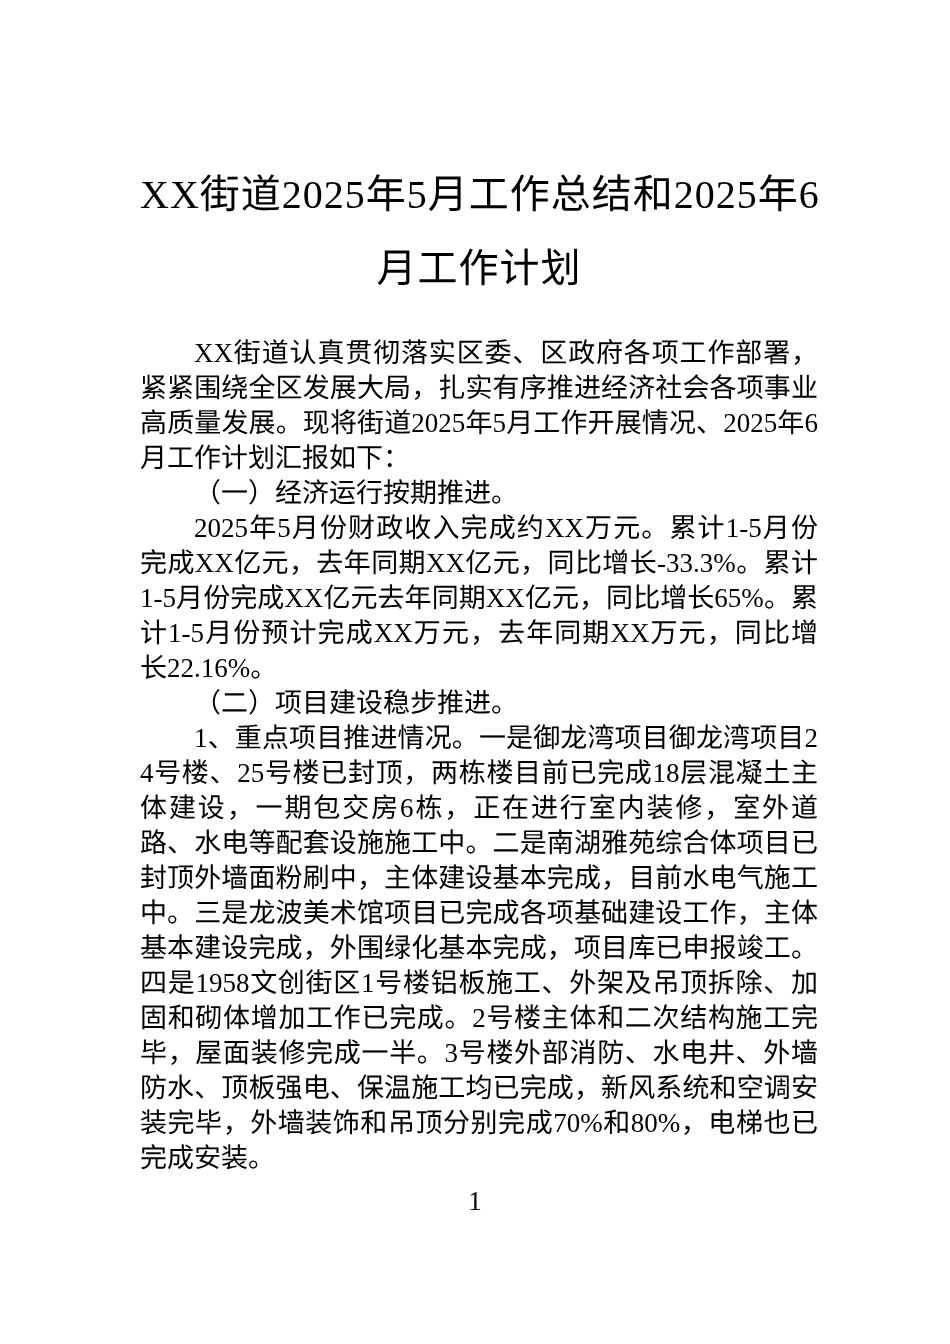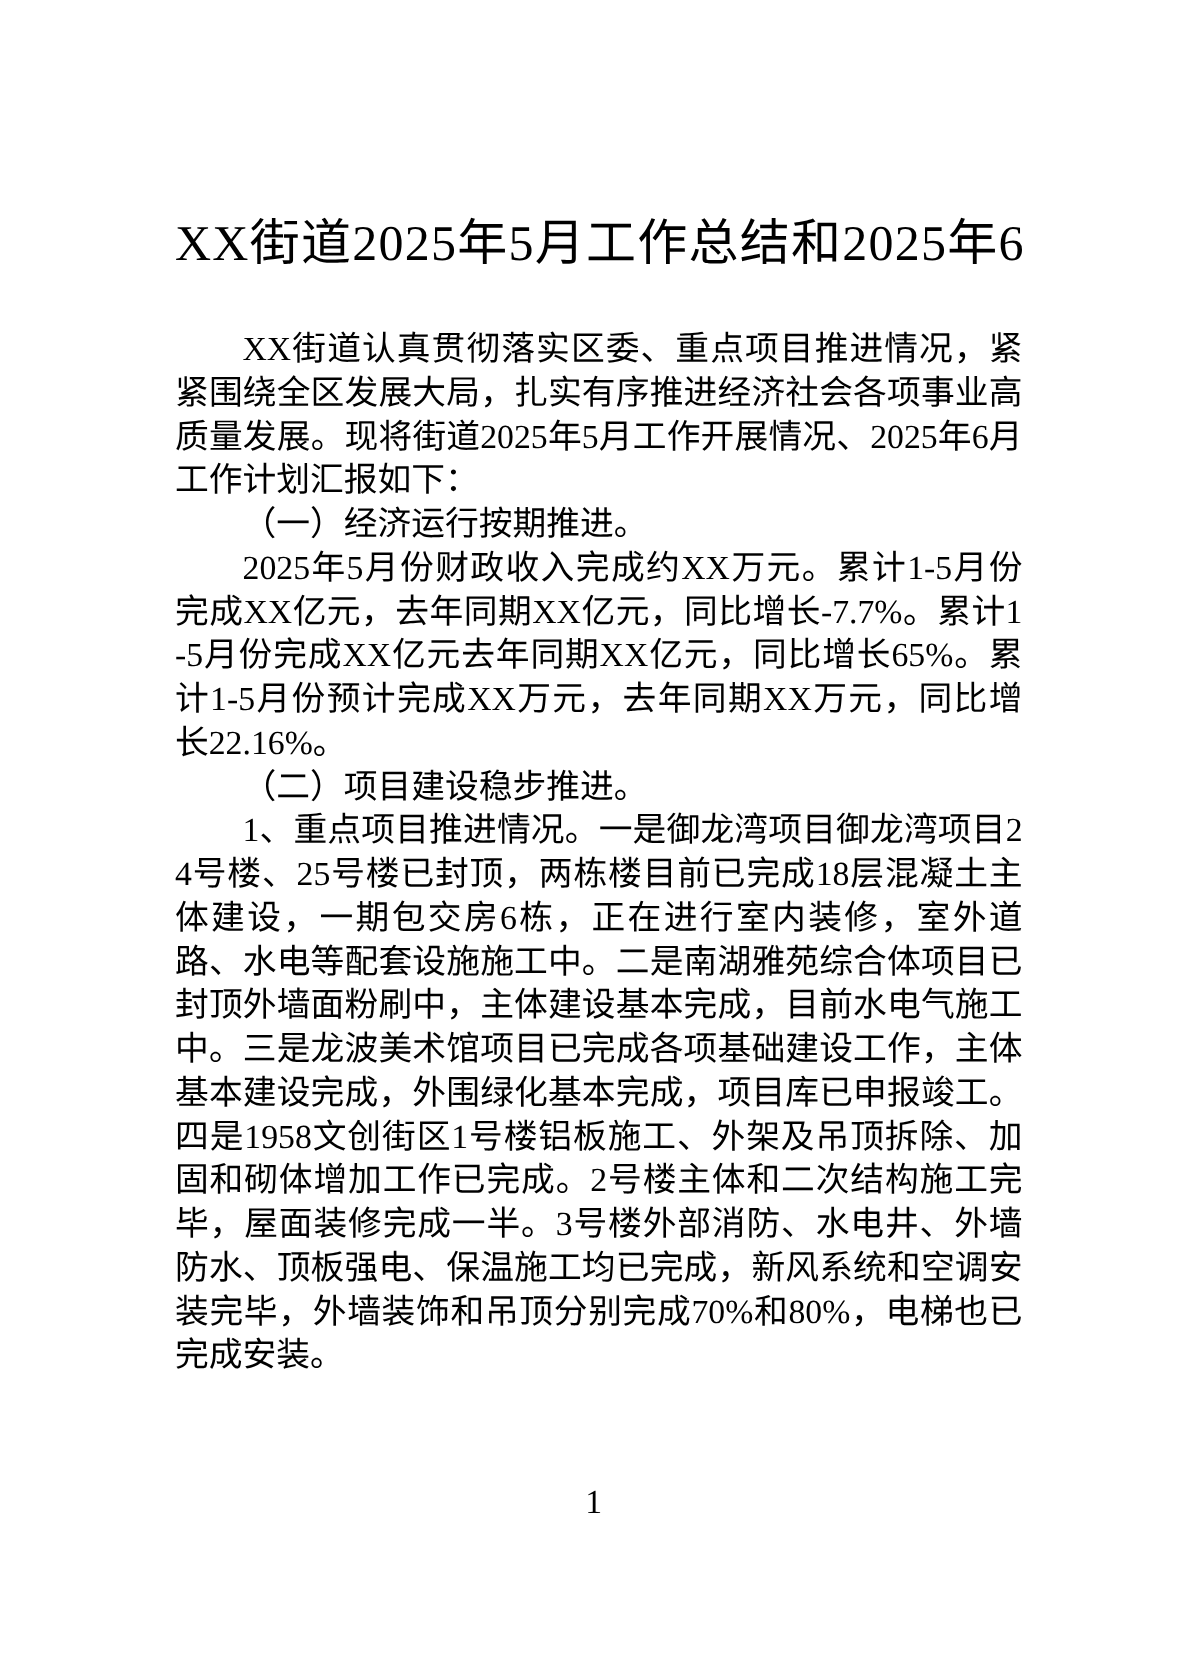--- a/index.html
+++ b/index.html
@@ -62,28 +62,29 @@
   }
 </style>
 </head>
 <body>
 
 <div class="page">
   <div class="content">
 
     <h1 class="doc-title">
       <span class="title-line">XX街道2025年5月工作总结和2025年6</span>
+      <span class="title-line">月工作计划</span>
     </h1>
 
-    <p class="block">XX街道认真贯彻落实区委、重点项目推进情况，紧紧围绕全区发展大局，扎实有序推进经济社会各项事业高质量发展。现将街道2025年5月工作开展情况、2025年6月工作计划汇报如下：</p>
+    <p class="block">XX街道认真贯彻落实区委、区政府各项工作部署，紧紧围绕全区发展大局，扎实有序推进经济社会各项事业高质量发展。现将街道2025年5月工作开展情况、2025年6月工作计划汇报如下：</p>
 
 
     <p class="block">（一）经济运行按期推进。</p>
 
-    <p class="block">2025年5月份财政收入完成约XX万元。累计1-5月份完成XX亿元，去年同期XX亿元，同比增长-7.7%。累计1-5月份完成XX亿元去年同期XX亿元，同比增长65%。累计1-5月份预计完成XX万元，去年同期XX万元，同比增长22.16%。</p>
+    <p class="block">2025年5月份财政收入完成约XX万元。累计1-5月份完成XX亿元，去年同期XX亿元，同比增长-33.3%。累计1-5月份完成XX亿元去年同期XX亿元，同比增长65%。累计1-5月份预计完成XX万元，去年同期XX万元，同比增长22.16%。</p>
 
     <p class="block">（二）项目建设稳步推进。</p>
 
     <p class="block"><span class="lead-bold">1、重点项目推进情况。</span><span>一是御龙湾项目御龙湾项目24号楼、25号楼已封顶，两栋楼目前已完成18层混凝土主体建设，一期包交房6栋，正在进行室内装修，室外道路、水电等配套设施施工中。二是南湖雅苑综合体项目已封顶外墙面粉刷中，主体建设基本完成，目前水电气施工中。三是龙波美术馆项目已完成各项基础建设工作，主体基本建设完成，外围绿化基本完成，项目库已申报竣工。四是1958文创街区1号楼铝板施工、外架及吊顶拆除、加固和砌体增加工作已完成。2号楼主体和二次结构施工完毕，屋面装修完成一半。3号楼外部消防、水电井、外墙防水、顶板强电、保温施工均已完成，新风系统和空调安装完毕，外墙装饰和吊顶分别完成70%和80%，电梯也已完成安装。</span></p>
 
   </div>
 
   <div class="page-number">1</div>
 </div>
 

